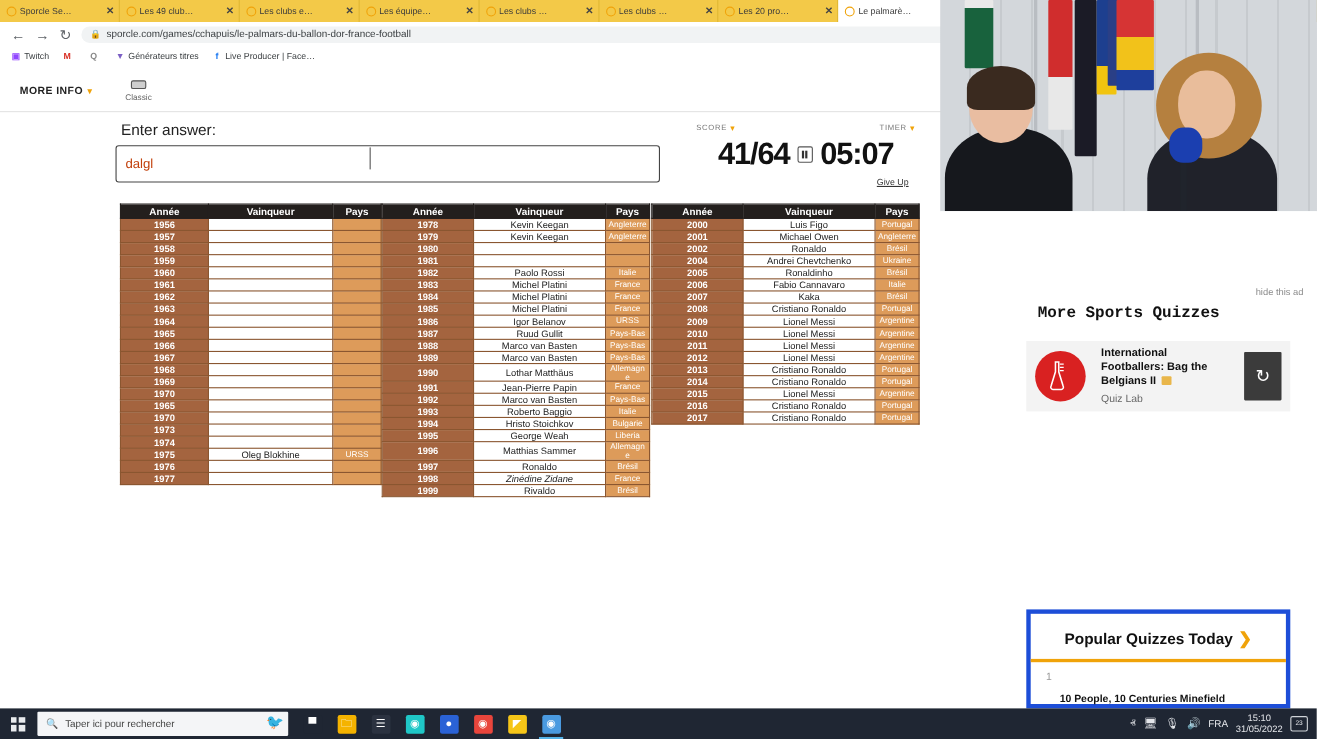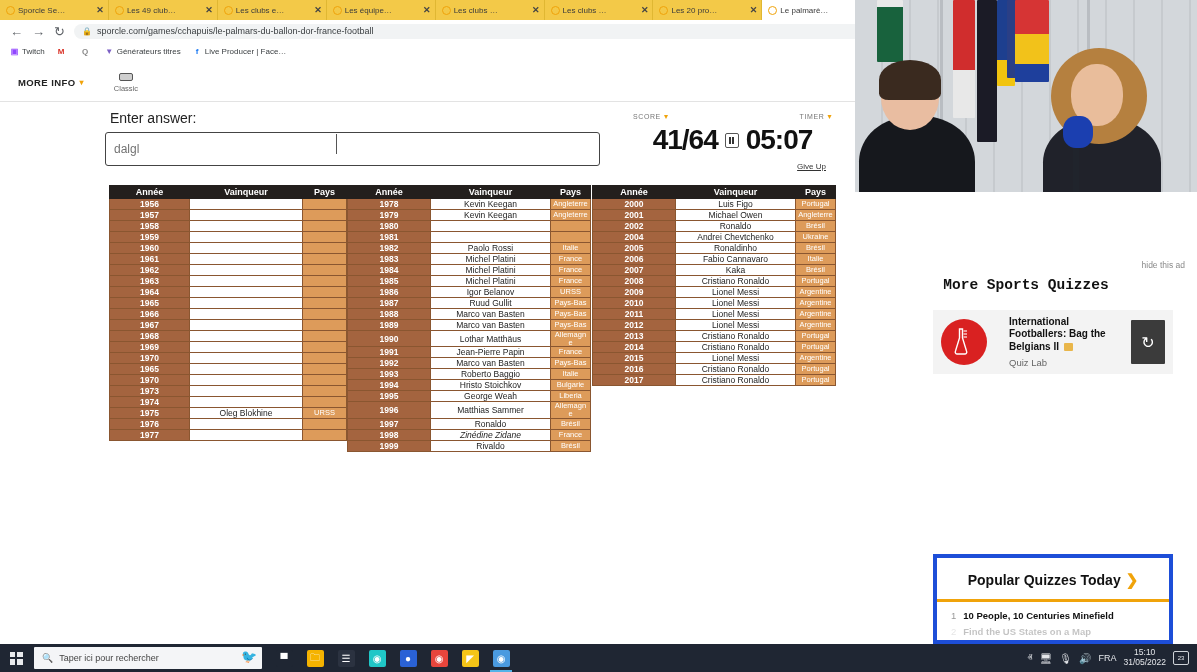--- a/index.html
+++ b/index.html
@@ -92,21 +92,21 @@
   .mode-label { font-size: 7.5px; color: #666; }
 
   .answer-zone { position: absolute; left: 0; top: 46px; width: 860px; }
   .enter-label { position: absolute; left: 110px; top: 4px; font-size: 14px; color: #222; }
   .answer-input {
     position: absolute; left: 105px; top: 26px;
     width: 495px; height: 34px;
     border: 1.5px solid #444; border-radius: 3px;
     background: #fff;
     font-family: "Liberation Sans", sans-serif;
-    font-size: 12px; color: #737373; padding: 0 8px;
+    font-size: 12px; color: #c2410c; padding: 0 8px;
     outline: none;
   }
   .caret-bar { position: absolute; left: 336px; top: 28px; width: 1px; height: 20px; background:#555; }
 
   .score-block { position: absolute; left: 625px; top: 52px; width: 215px; }
   .sc-head { display: flex; justify-content: space-between; font-size: 7px; color: #777; letter-spacing: .6px; padding: 0 8px; }
   .sc-head span { display: flex; align-items: center; gap: 3px; }
   .sc-main { display: flex; align-items: center; justify-content: center; gap: 7px; margin-top: 3px; }
   .sc-num { font-size: 28px; font-weight: bold; color: #111; letter-spacing: -1px; }
   .pause-ic {
@@ -161,21 +161,21 @@
   .cam-head { position: absolute; border-radius: 50%; }
   .mic { position: absolute; border-radius: 42%; background: #1b3fb0; }
   .mic-stick { position: absolute; width: 6px; background: #20242c; }
 
   
   .sidebar { position: absolute; left: 855px; top: 192px; width: 342px; height: 452px; background: #fff; }
   .hide-ad { position: absolute; right: 12px; top: 68px; font-size: 8.5px; color: #8a8a8a; }
   .more-sports { position: absolute; left: 0; top: 85px; width: 342px; text-align: center; font-size: 14.5px; font-weight: bold; color: #111; font-family: Liberation Mono, monospace; }
   .ad-card {
     position: absolute; left: 78px; top: 118px; width: 240px; height: 64px;
-    background: #f3f3f3; display: flex; align-items: center; gap: 22px; padding: 0 8px;
+    background: #f3f3f3; display: flex; align-items: center; gap: 14px; padding: 0 8px;
   }
   .ad-logo {
     width: 46px; height: 46px; border-radius: 50%; background: #d92121;
     flex: 0 0 46px; position: relative;
   }
   .flask {
     position: absolute; left: 13px; top: 9px; width: 14px; height: 28px;
   }
   .ad-txt { flex: 1 1 auto; min-width: 0; }
   .ad-title { font-size: 10px; font-weight: bold; color: #111; line-height: 1.22; }
@@ -192,21 +192,21 @@
     background: #fff; border: 4px solid #1d4ed8;
   }
   .pop-head {
     text-align: center; font-size: 14px; font-weight: bold; color: #111;
     padding: 13px 0 10px; display: flex; align-items: center; justify-content: center; gap: 5px;
     border-bottom: 3px solid #f0a30a;
   }
   .pop-chev { color: #f0a30a; font-size: 15px; font-weight: bold; }
   .pop-item { display: flex; gap: 7px; padding: 8px 0 0 14px; font-size: 9.5px; }
   .pop-rank { color: #999; }
-  .pop-name { color: #111; font-weight: bold; }
+  .pop-name { color: #111; font-weight: bold; margin-top: 20px; }
   .pop-item.faded { opacity: .25; padding-top: 5px; }
 
   
   .taskbar {
     position: absolute; left: 0; top: 644px; width: 1197px; height: 28px;
     background: #1f2633; display: flex; align-items: center;
   }
   .win-ic {
     width: 32px; height: 28px; display: flex; align-items: center; justify-content: center;
   }

